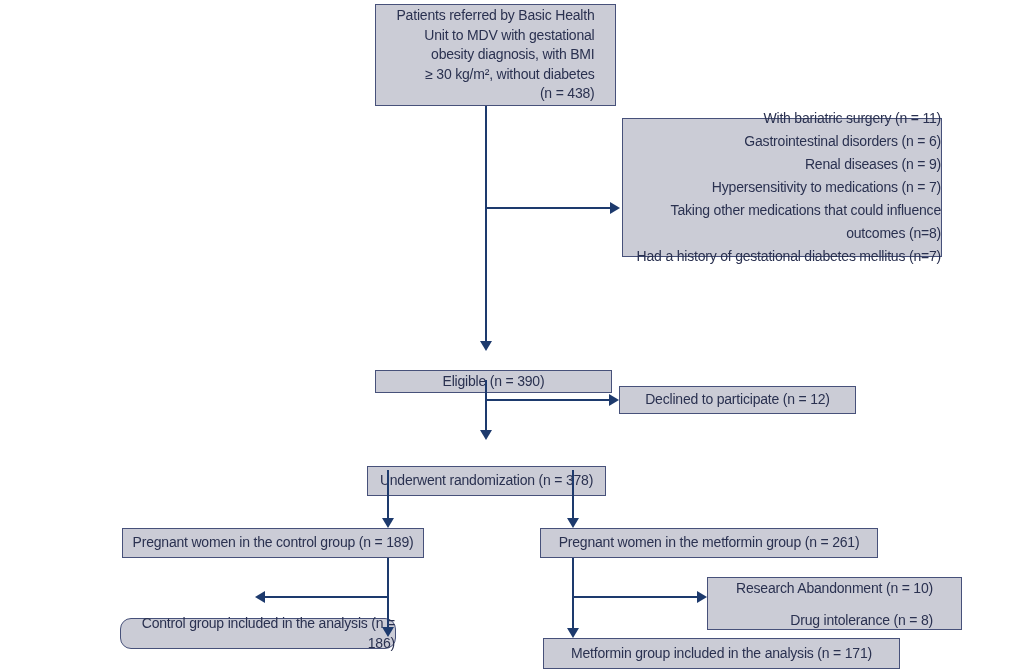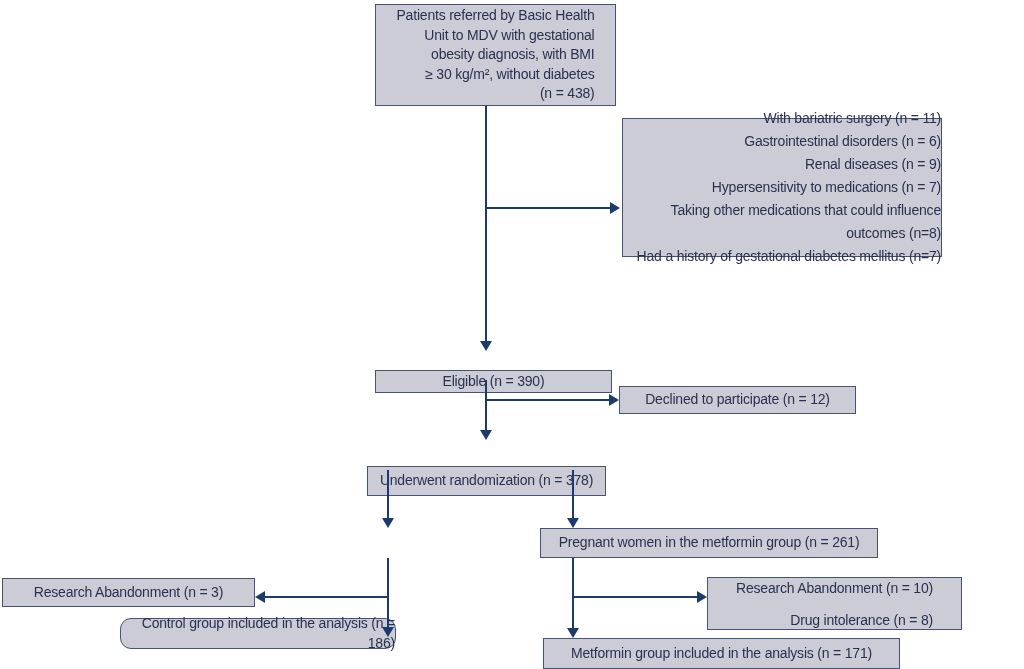--- a/index.html
+++ b/index.html
@@ -82,22 +82,22 @@
 (n = 438)</div>
   <div class="box b-exclusions">With bariatric surgery (n = 11)
 Gastrointestinal disorders (n = 6)
 Renal diseases (n = 9)
 Hypersensitivity to medications (n = 7)
 Taking other medications that could influence outcomes (n=8)
 Had a history of gestational diabetes mellitus (n=7)</div>
   <div class="box b-eligible">Eligible (n = 390)</div>
   <div class="box b-declined">Declined to participate (n = 12)</div>
   <div class="box b-randomized">Underwent randomization (n = 378)</div>
+  <div class="box b-control-group">Pregnant women in the control group (n = 189)</div>
   <div class="box b-metformin-group">Pregnant women in the metformin group (n = 261)</div>
-  <div class="box b-control-abandon">Research Abandonment (n = 3)</div>
   <div class="box b-metformin-abandon">Research Abandonment (n = 10)
 Drug intolerance (n = 8)</div>
   <div class="box b-control-included">Control group included in the analysis (n = 186)</div>
   <div class="box b-metformin-included">Metformin group included in the analysis (n = 171)</div>
 
   <div class="line l-v1"></div>
   <div class="arrow arrow-down a-v1"></div>
 
   <div class="line l-h1"></div>
   <div class="arrow arrow-right a-h1"></div>

